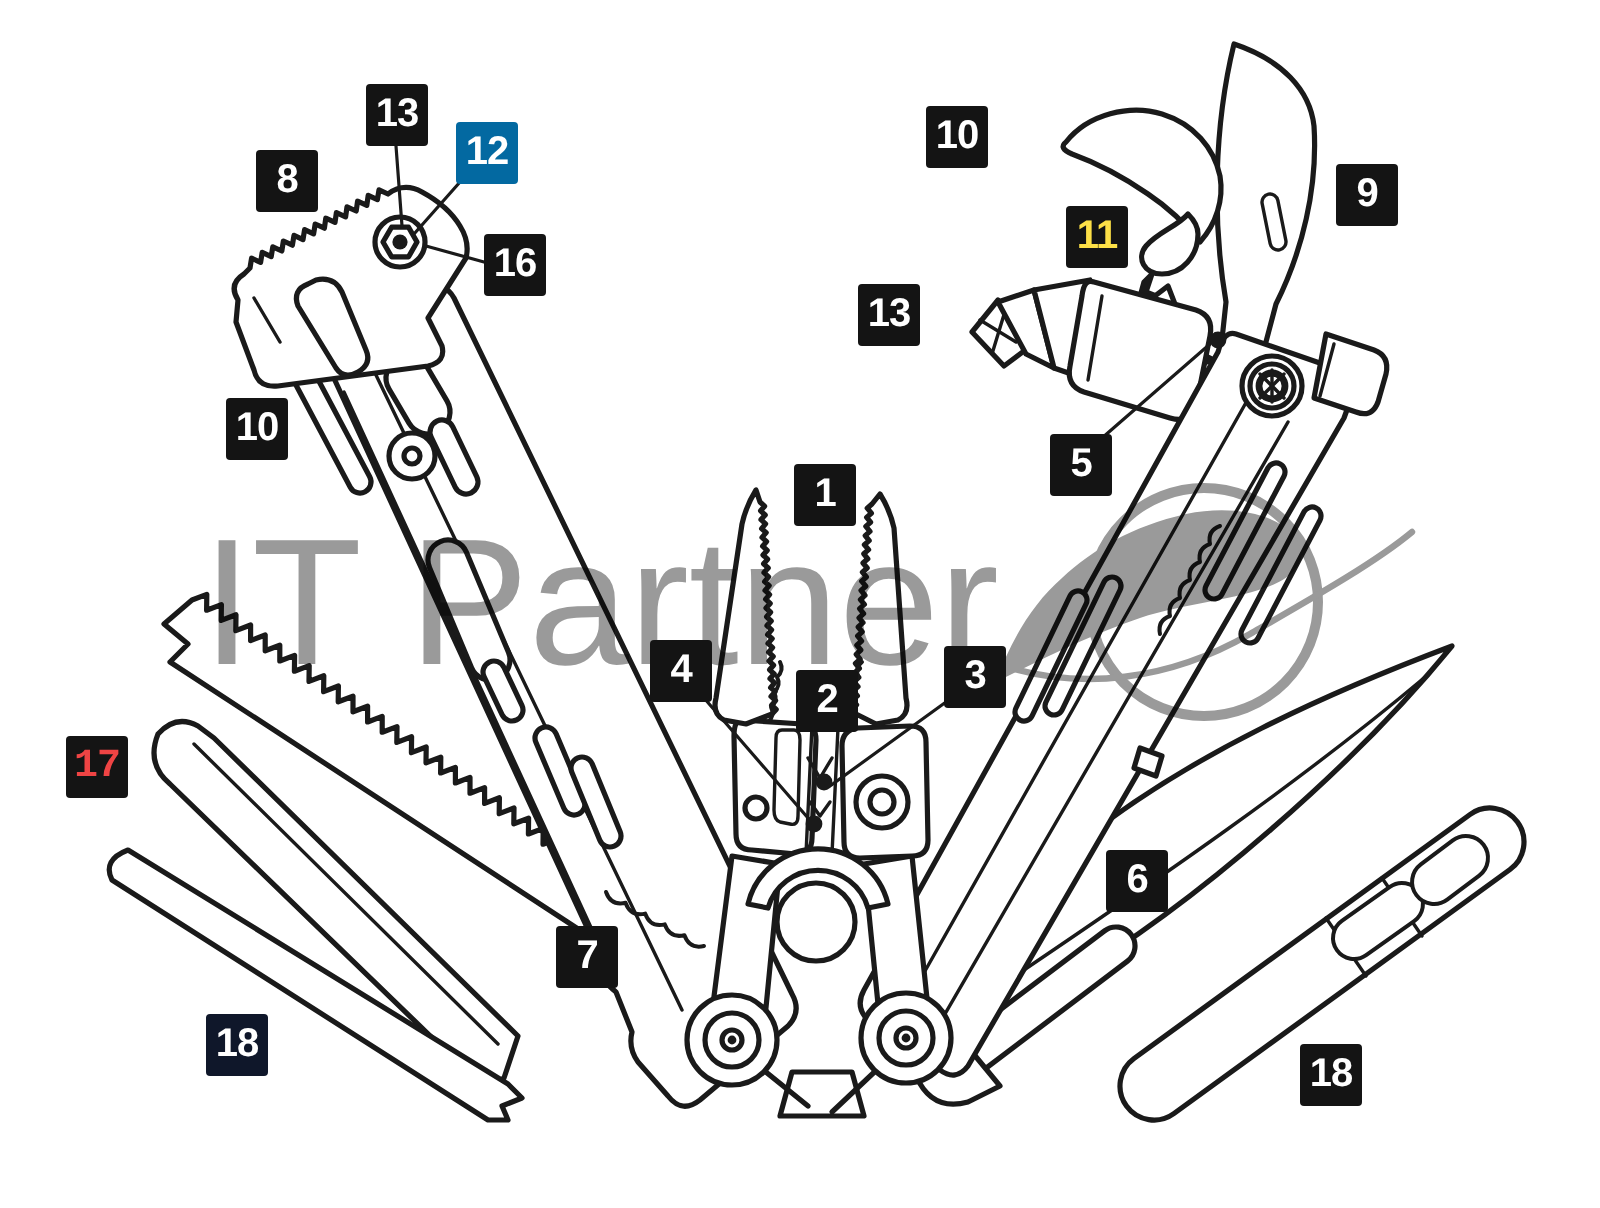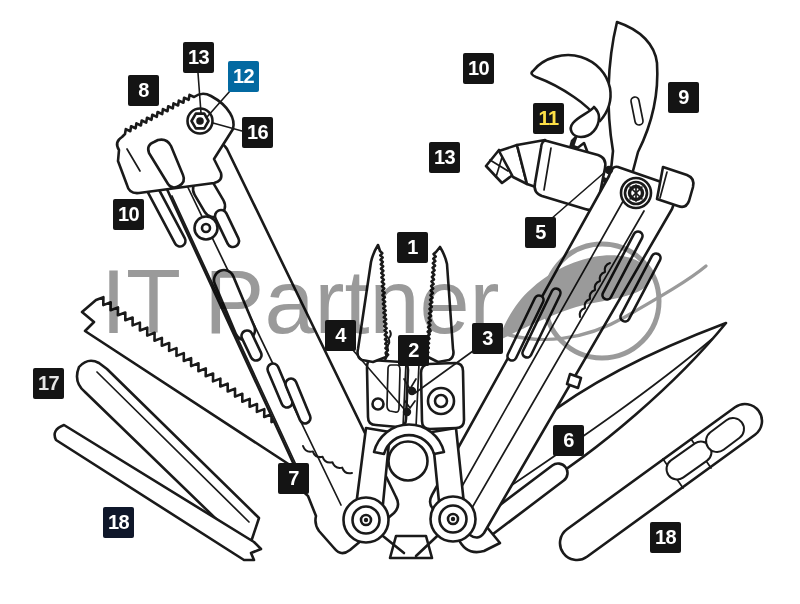--- a/index.html
+++ b/index.html
@@ -203,17 +203,17 @@
       <div class="callout" style="left: 278px; top: 463px; background: rgb(20, 20, 20); color: rgb(255, 255, 255);">7</div>
       <div class="callout" style="left: 128px; top: 75px; background: rgb(20, 20, 20); color: rgb(255, 255, 255);">8</div>
       <div class="callout" style="left: 668px; top: 82px; background: rgb(20, 20, 20); color: rgb(255, 255, 255);">9</div>
       <div class="callout" style="left: 463px; top: 53px; background: rgb(20, 20, 20); color: rgb(255, 255, 255);">10</div>
       <div class="callout" style="left: 533px; top: 103px; background: rgb(20, 20, 20); color: #fde047;">11</div>
       <div class="callout" style="left: 228px; top: 61px; background: #0369a1; color: rgb(255, 255, 255);">12</div>
       <div class="callout" style="left: 429px; top: 142px; background: rgb(20, 20, 20); color: rgb(255, 255, 255);">13</div>
       <div class="callout" style="left: 183px; top: 42px; background: rgb(20, 20, 20); color: rgb(255, 255, 255);">13</div>
       <div class="callout" style="left: 113px; top: 199px; background: rgb(20, 20, 20); color: rgb(255, 255, 255);">10</div>
       <div class="callout" style="left: 242px; top: 117px; background: rgb(20, 20, 20); color: rgb(255, 255, 255);">16</div>
-      <div class="callout" style="left: 33px; top: 368px; background: rgb(20, 20, 20); color: #e5e5e5;">17</div>
+      <div class="callout" style="left: 33px; top: 368px; background: rgb(20, 20, 20); color: #ef4444; font-family: Liberation Mono, monospace;">17</div>
       <div class="callout" style="left: 103px; top: 507px; background: #0f172a; color: rgb(255, 255, 255);">18</div>
       <div class="callout" style="left: 650px; top: 522px; background: rgb(20, 20, 20); color: rgb(255, 255, 255);">18</div>
     </div>
 </div>
 
 </body></html>

